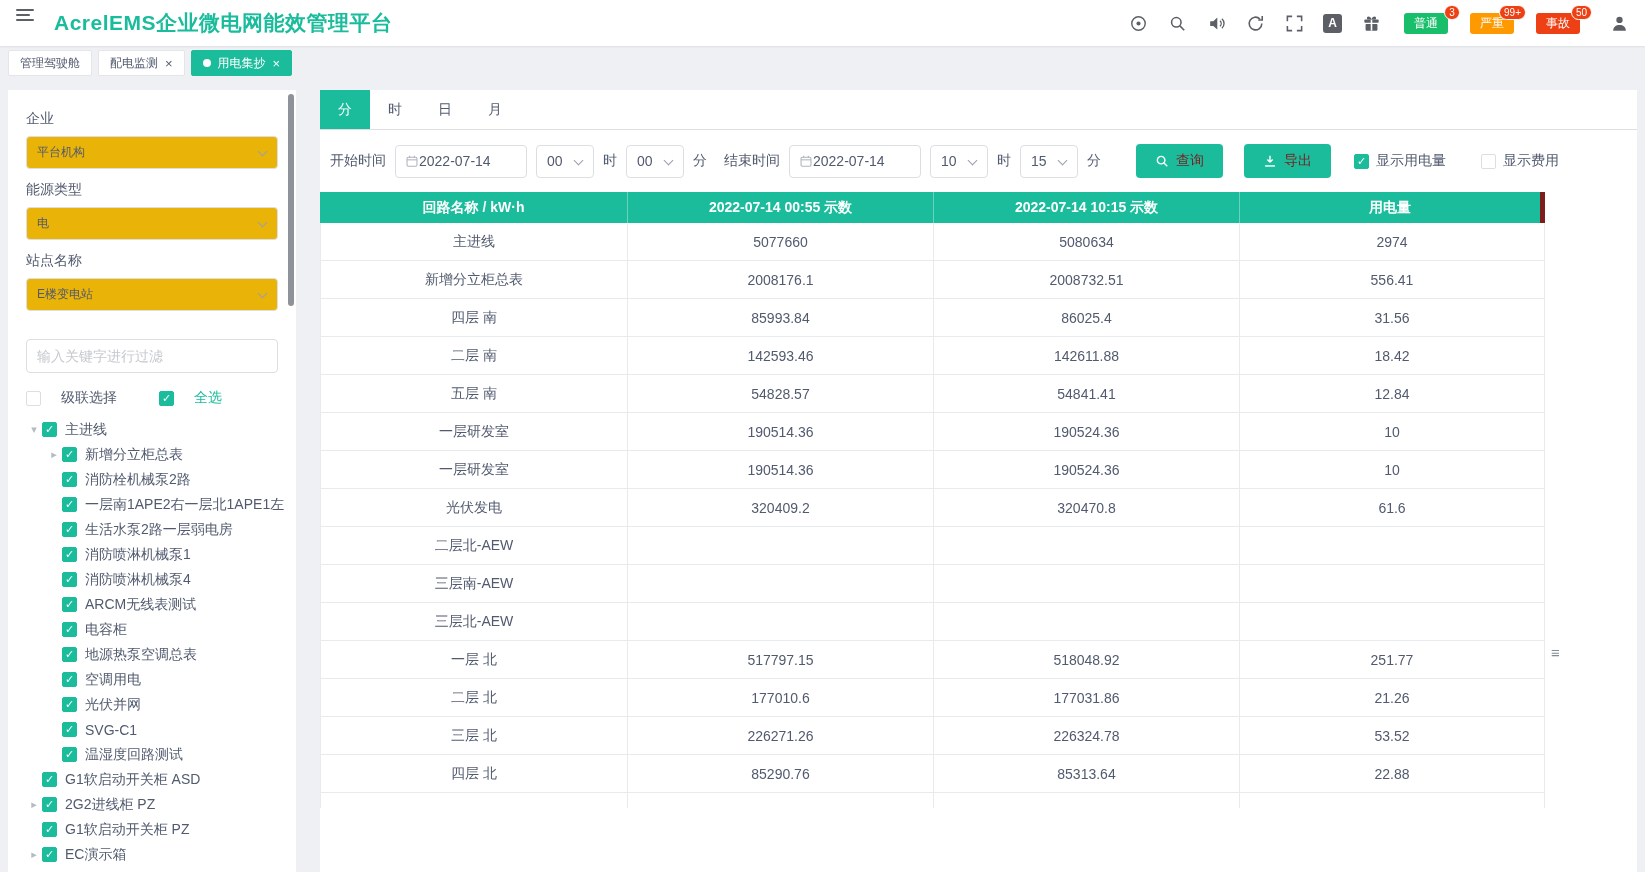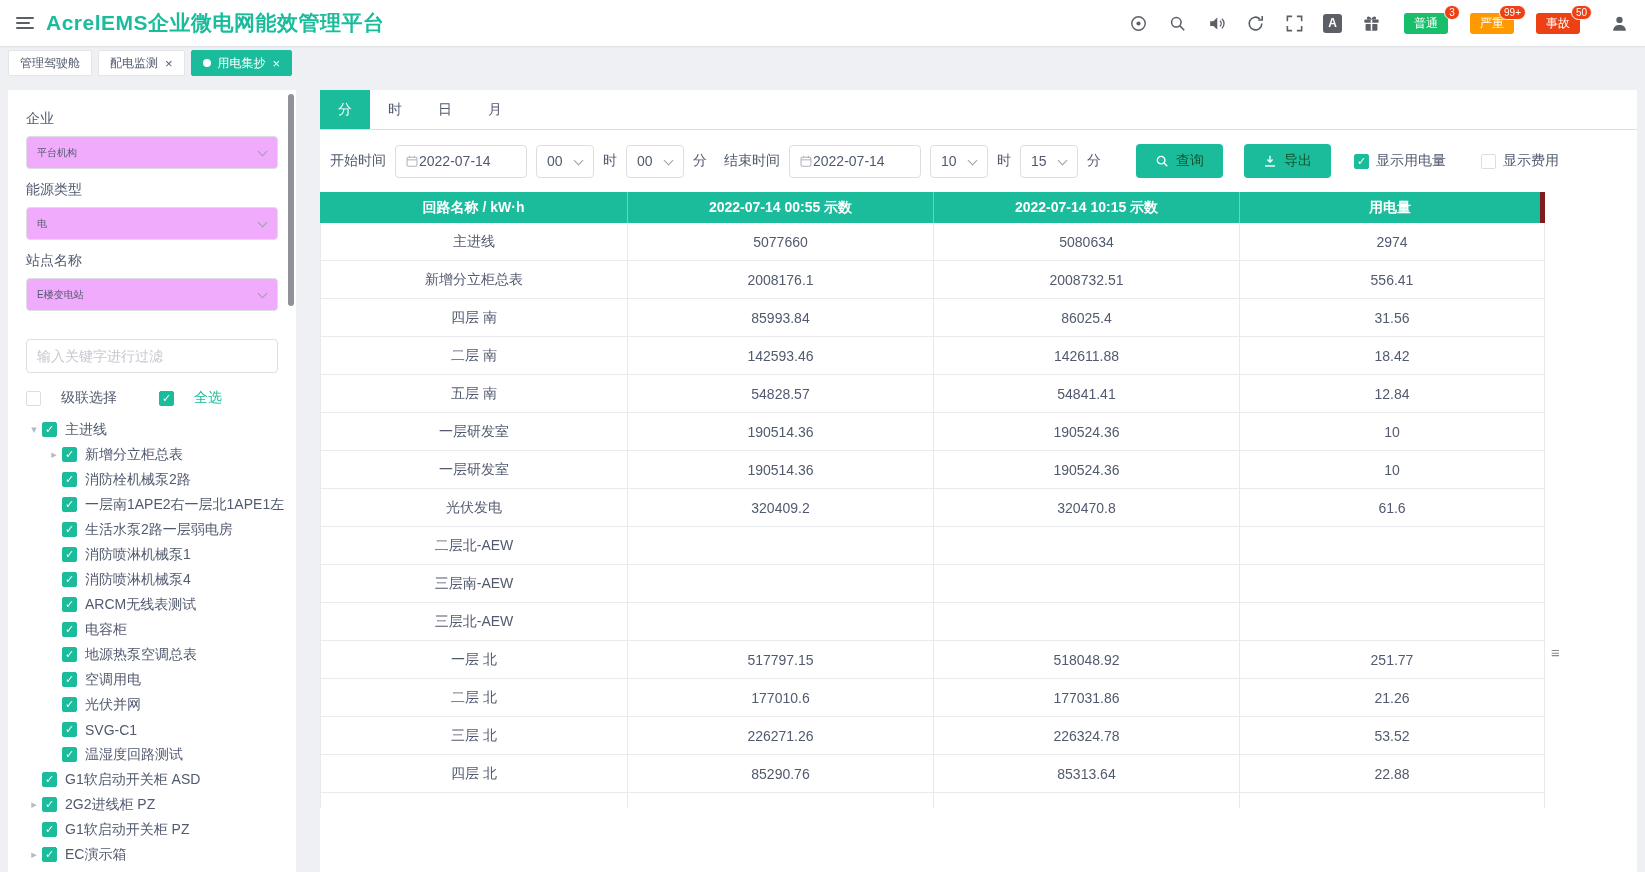--- a/index.html
+++ b/index.html
@@ -2,21 +2,21 @@
 <html><head>
 <meta charset="utf-8">
 <style>
   * { box-sizing: border-box; margin: 0; padding: 0; }
   html, body { width: 1645px; height: 872px; overflow: hidden; }
   body { font-family: "Liberation Sans", "DejaVu Sans", sans-serif; background: #eef0f3; color: #515a6e; }
 
   
   .topbar { height: 46px; background: #fff; display: flex; align-items: center; justify-content: space-between;
             padding: 0 16px; box-shadow: 0 1px 2px rgba(0,0,0,.07); position: relative; z-index: 5; }
-  .topbar-left { display: flex; align-items: center; gap: 12px; }
+  .topbar-left { display: flex; align-items: flex-start; gap: 20px; }
   .menu-icon { width: 18px; display: inline-flex; flex-direction: column; gap: 3px; cursor: pointer; }
   .menu-icon i { height: 2px; background: #5c6066; border-radius: 1px; }
   .menu-icon i:nth-child(2) { width: 14px; }
   .app-title { font-size: 21px; font-weight: 600; color: #1abc9c; letter-spacing: .5px; }
   .topbar-right { display: flex; align-items: center; gap: 19px; }
   .tool-icon { width: 20px; height: 20px; display: inline-flex; align-items: center; justify-content: center; cursor: pointer; }
   .tool-icon svg { width: 19px; height: 19px; }
   .font-icon { width: 19px; height: 19px; background: #5c6066; border-radius: 3px; color: #fff; font-size: 12px;
                font-weight: bold; display: inline-flex; align-items: center; justify-content: center; cursor: pointer; }
   .badges { display: flex; align-items: center; gap: 22px; margin: 0 10px 0 4px; }
@@ -40,21 +40,21 @@
   .wtab.active .dot { display: inline-block; }
 
   
   .content { display: flex; align-items: stretch; gap: 24px; padding: 11px 8px 0 8px; height: 793px; }
 
   
   .sidebar { width: 288px; flex: none; background: #fff; padding: 16px 18px; position: relative; overflow: hidden; }
   .sidebar-scrollbar { position: absolute; right: 2px; top: 4px; width: 6px; height: 212px; background: #8f9399; border-radius: 3px; }
   .field-label { display: block; font-size: 14px; color: #515a6e; margin: 4px 0 8px; }
   .select { position: relative; height: 33px; border: 1px solid #dcdee2; border-radius: 4px; display: flex;
-            align-items: center; padding: 0 26px 0 10px; font-size: 10px; background: #f0abfc; cursor: pointer; margin-bottom: 12px; }
+            align-items: center; padding: 0 26px 0 10px; font-size: 12px; background: #eab308; cursor: pointer; margin-bottom: 12px; }
   .chevron { position: absolute; right: 11px; top: 11px; width: 7px; height: 7px;
              border-right: 1.5px solid #9aa0ab; border-bottom: 1.5px solid #9aa0ab; transform: rotate(45deg); }
   .search-input { width: 100%; height: 34px; border: 1px solid #dcdee2; border-radius: 4px; padding: 0 10px;
                   font-size: 14px; color: #515a6e; margin: 16px 0 14px; outline: none; }
   .search-input::placeholder { color: #c5c8ce; }
   .checkbox { width: 15px; height: 15px; border: 1px solid #dcdee2; border-radius: 2px; background: #fff;
               display: inline-flex; align-items: center; justify-content: center; flex: none; cursor: pointer; }
   .checkbox .checkmark { display: none; color: #fff; font-size: 11px; line-height: 1; }
   .checkbox.checked { background: #1abc9c; border-color: #1abc9c; }
   .checkbox.checked .checkmark { display: block; }
@@ -73,21 +73,21 @@
           font-size: 14px; color: #515a6e; cursor: pointer; }
   .ptab.active { background: #1abc9c; color: #fff; }
 
   .filter-row { display: flex; align-items: center; gap: 9px; padding: 14px 10px; font-size: 14px; }
   .date-input { width: 132px; height: 33px; border: 1px solid #dcdee2; border-radius: 4px; display: flex;
                 align-items: center; padding: 0 9px; cursor: pointer; }
   .date-input svg { width: 14px; height: 14px; flex: none; }
   .mini-select { position: relative; width: 58px; height: 33px; border: 1px solid #dcdee2; border-radius: 4px;
                  display: flex; align-items: center; padding: 0 20px 0 10px; cursor: pointer; }
   .end-label { margin-left: 8px; }
-  .btn { height: 34px; border: none; border-radius: 4px; background: #1abc9c; color: #14532d; font-size: 14px;
+  .btn { height: 34px; border: none; border-radius: 4px; background: #1abc9c; color: #7f1d1d; font-size: 14px;
          display: inline-flex; align-items: center; gap: 7px; padding: 0 19px; cursor: pointer;
          font-family: "Liberation Sans", "DejaVu Sans", sans-serif; }
   .btn svg { width: 14px; height: 14px; }
   .btn-query { margin-left: 26px; }
   .btn-export { margin-left: 12px; }
   .filter-check { display: flex; align-items: center; gap: 7px; }
   .check-energy { margin-left: 14px; }
   .check-cost { margin-left: 26px; }
 
   .table-wrap { height: 616px; overflow: hidden; }

